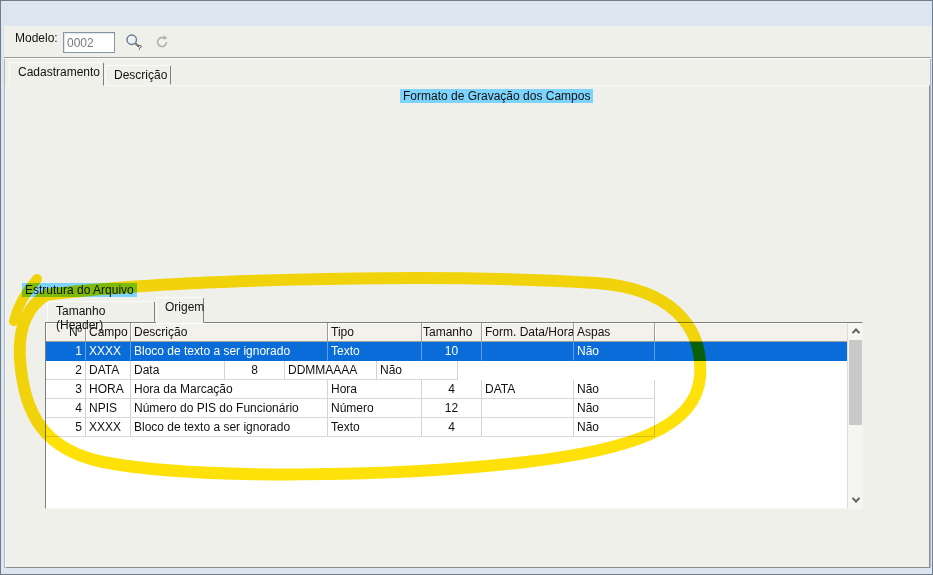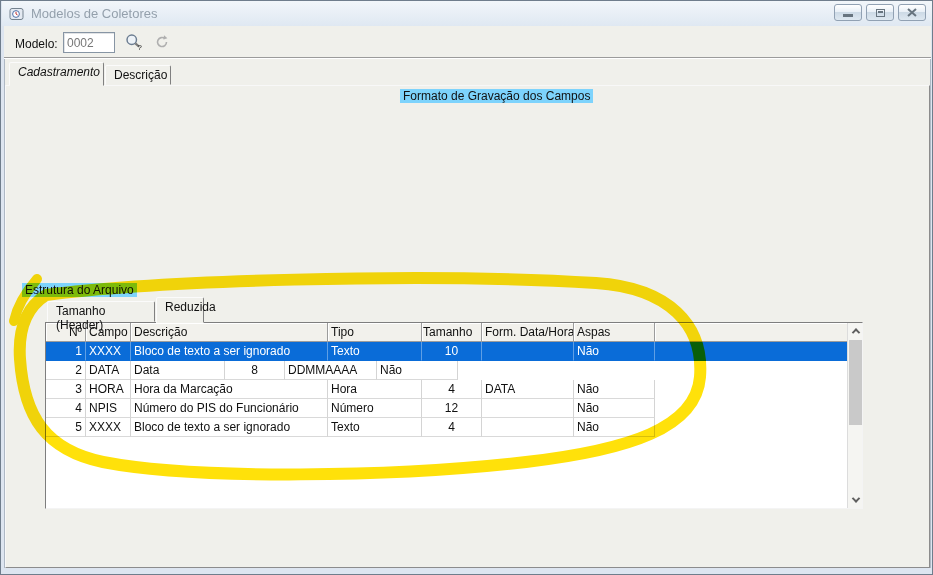--- a/index.html
+++ b/index.html
@@ -90,59 +90,38 @@
     border:1px solid; border-color:#FDFDFD #7E7E7E #7E7E7E #FDFDFD; color:#17A017; font-weight:bold; font-size:16px;
     display:flex; align-items:center; justify-content:center; line-height:1; }
 
   .overlay { position:absolute; left:0; top:0; pointer-events:none; z-index:50; mix-blend-mode:multiply; }
 </style>
 </head>
 <body>
 
 <div id="window">
 
-  <div class="titlebar">
-    <svg class="ticon" viewBox="0 0 16 16">
-      <rect x="1" y="2.5" width="13" height="11" rx="2" fill="#E4EAF2" stroke="#74828F"></rect>
-      <circle cx="7" cy="8" r="3.4" fill="#fff" stroke="#4E6FA8"></circle>
-      <path d="M7 5.8 V8 L8.6 9" stroke="#C23333" fill="none"></path>
-    </svg>
-    <span class="ttext">Modelos de Coletores</span>
-    <div class="winbtns">
-      <div class="wbtn">
-          <div class="glyph-min"></div>
-        </div>
-      <div class="wbtn">
-          <div class="glyph-max"></div>
-        </div>
-      <div class="wbtn">
-        <svg width="10" height="9">
-            <path d="M1 1 L9 8 M9 1 L1 8" stroke="#67747F" stroke-width="2"></path>
-          </svg>
-      </div>
-    </div>
-  </div>
 
   <div class="client"></div>
 
   <div class="toolbar"></div>
-  <span class="lbl" style="left:14px; top:36px;">Modelo:</span>
+  <span class="lbl" style="left:14px; top:30px;">Modelo:</span>
   <input class="tbox" style="left: 62px; top: 31px; width: 52px; height: 21px; color: rgb(119, 119, 119);" value="0002">
   <svg class="iconbtn" style="left:124px; top:32px;" viewBox="0 0 16 16">
     <circle cx="6" cy="6" r="4.2" fill="#EDF2F7" stroke="#6B7C90" stroke-width="1.3"></circle>
     <line x1="9.2" y1="9.2" x2="12.6" y2="12.2" stroke="#7A7A7A" stroke-width="2"></line>
     <text x="11" y="15.5" font-size="7" fill="#222">?</text>
   </svg>
   <svg class="iconbtn" style="left:153px; top:33px; width:16px; height:16px;" viewBox="0 0 16 16">
     <path d="M12.5 8a4.5 4.5 0 1 1-1.6-3.4" fill="none" stroke="#AFAFAF" stroke-width="1.6"></path>
     <path d="M10 1.2 L13.4 4.2 L9.4 5.4 Z" fill="#AFAFAF"></path>
   </svg>
 
   <div class="tabpage" style="left:4px; top:84px; width:925px; height:483px;"></div>
-  <div class="tab active" style="left:8px; top:61px; width:95px; height:24px;font-style:italic;">
+  <div class="tab active" style="left:8px; top:61px; width:95px; height:24px;">
     <span>Cadastramento</span>
   </div>
   <div class="tab" style="left:104px; top:64px; width:66px; height:20px;">
     <span>Descrição</span>
   </div>
 
   <span class="lbl" style="left:22px; top:99px;">Descrição:</span>
   <input class="tbox" style="left: 145px; top: 94px; width: 228px; height: 21px;" value="Modelo">
 
   <span class="lbl" style="left:22px; top:126px;">Descrição Reduzida:</span>
@@ -223,21 +202,21 @@
       </div>
   </div>
 
   <div class="groupbox" style="left:14px; top:288px; width:905px; height:270px;"></div>
   <span class="grouplabel" style="left:21px; top:282px;">Estrutura do Arquivo</span>
 
   <div class="tab" style="left:46px; top:300px; width:108px; height:21px;">
     <span>Tamanho (Header)</span>
   </div>
   <div class="tab active" style="left:155px; top:296px; width:48px; height:26px;">
-    <span>Reduzida</span>
+    <span>Origem</span>
   </div>
 
   <div class="tablebox">
     <div class="thead">
       <div class="th c0">Nº</div>
       <div class="th c1">Campo</div>
       <div class="th c2">Descrição</div>
       <div class="th c3">Tipo</div>
       <div class="th c4" style="padding:0 1px; justify-content:flex-start;">Tamanho</div>
       <div class="th c5">Form. Data/Hora</div>

